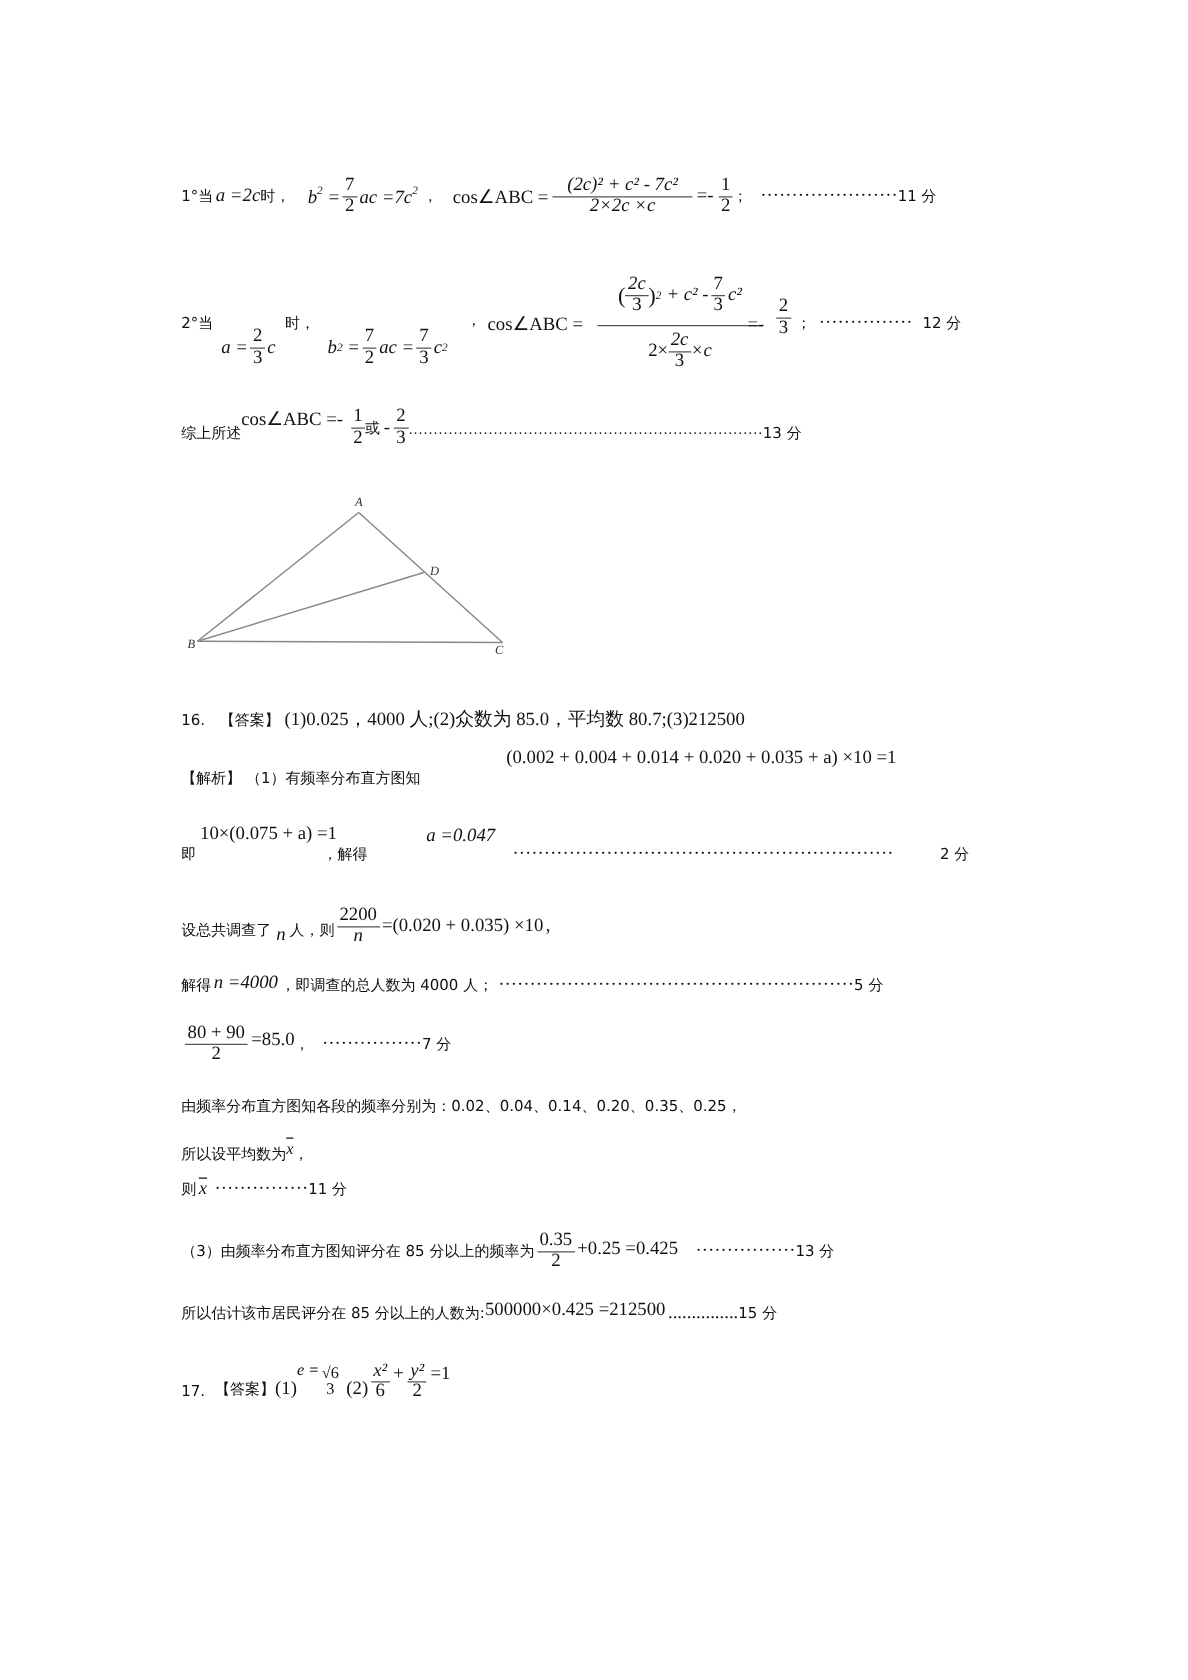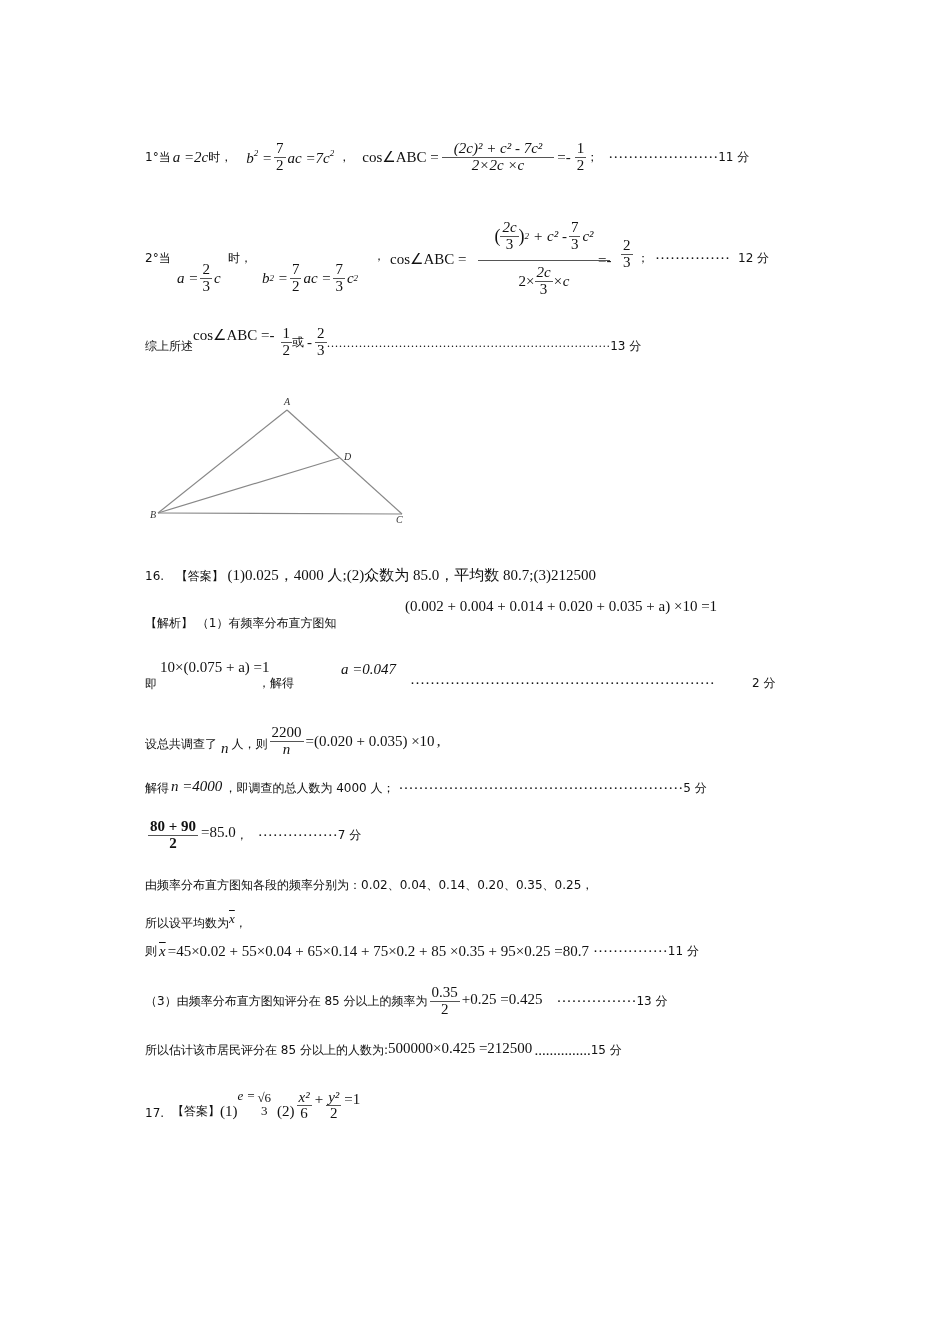--- a/index.html
+++ b/index.html
@@ -170,40 +170,39 @@
 
 <div class="abs" style="left:145px; top:780px; display:flex; align-items:center;">
   <span class="cn">解得</span>
   <span class="m i" style="margin:-4px 2px 0 2px;">n =4000</span>
   <span class="cn">，即调查的总人数为 4000 人；</span>
   <span class="m dots" style="margin-left:4px;">·························································</span>
   <span class="cn">5 分</span>
 </div>
 
 <div class="abs" style="left:145px; top:812px; height:46px; display:flex; align-items:center;">
-  <span class="frac m" style="margin:0 3px;font-weight:bold;">
+  <span class="frac m" style="margin:0 3px;">
       <span class="num">80 + 90</span>
       <span class="den">2</span>
     </span>
   <span class="m" style="margin-top:-6px;">=85.0</span>
   <span class="cn">，</span>
   <span class="m dots" style="margin-left:10px;">················</span>
   <span class="cn">7 分</span>
 </div>
 
 <span class="abs cn" style="left:145px; top:877px;">由频率分布直方图知各段的频率分别为：0.02、0.04、0.14、0.20、0.35、0.25，</span>
 
 <div class="abs" style="left:145px; top:911px;">
   <span class="cn">所以设平均数为</span><span class="m i" style="text-decoration:overline; font-size:13px; vertical-align:4px;">x</span><span class="cn">，</span>
 </div>
 
 <div class="abs" style="left:145px; top:943px; display:flex; align-items:center;">
   <span class="cn">则</span>
   <span class="m i" style="text-decoration:overline; margin:0 2px;">x</span>
-  <span class="m">=45×0.02 + 55×0.04 + 65×0.14 + 75×0.2 + 85 ×0.35 + 95×0.25 =80.7</span>
   <span class="m dots" style="margin-left:4px;">···············</span>
   <span class="cn">11 分</span>
 </div>
 
 <div class="abs" style="left:145px; top:978px; height:46px; display:flex; align-items:center;">
   <span class="cn">（3）由频率分布直方图知评分在 85 分以上的频率为</span>
   <span class="frac m" style="margin:0 2px;">
       <span class="num">0.35</span>
       <span class="den">2</span>
     </span>

